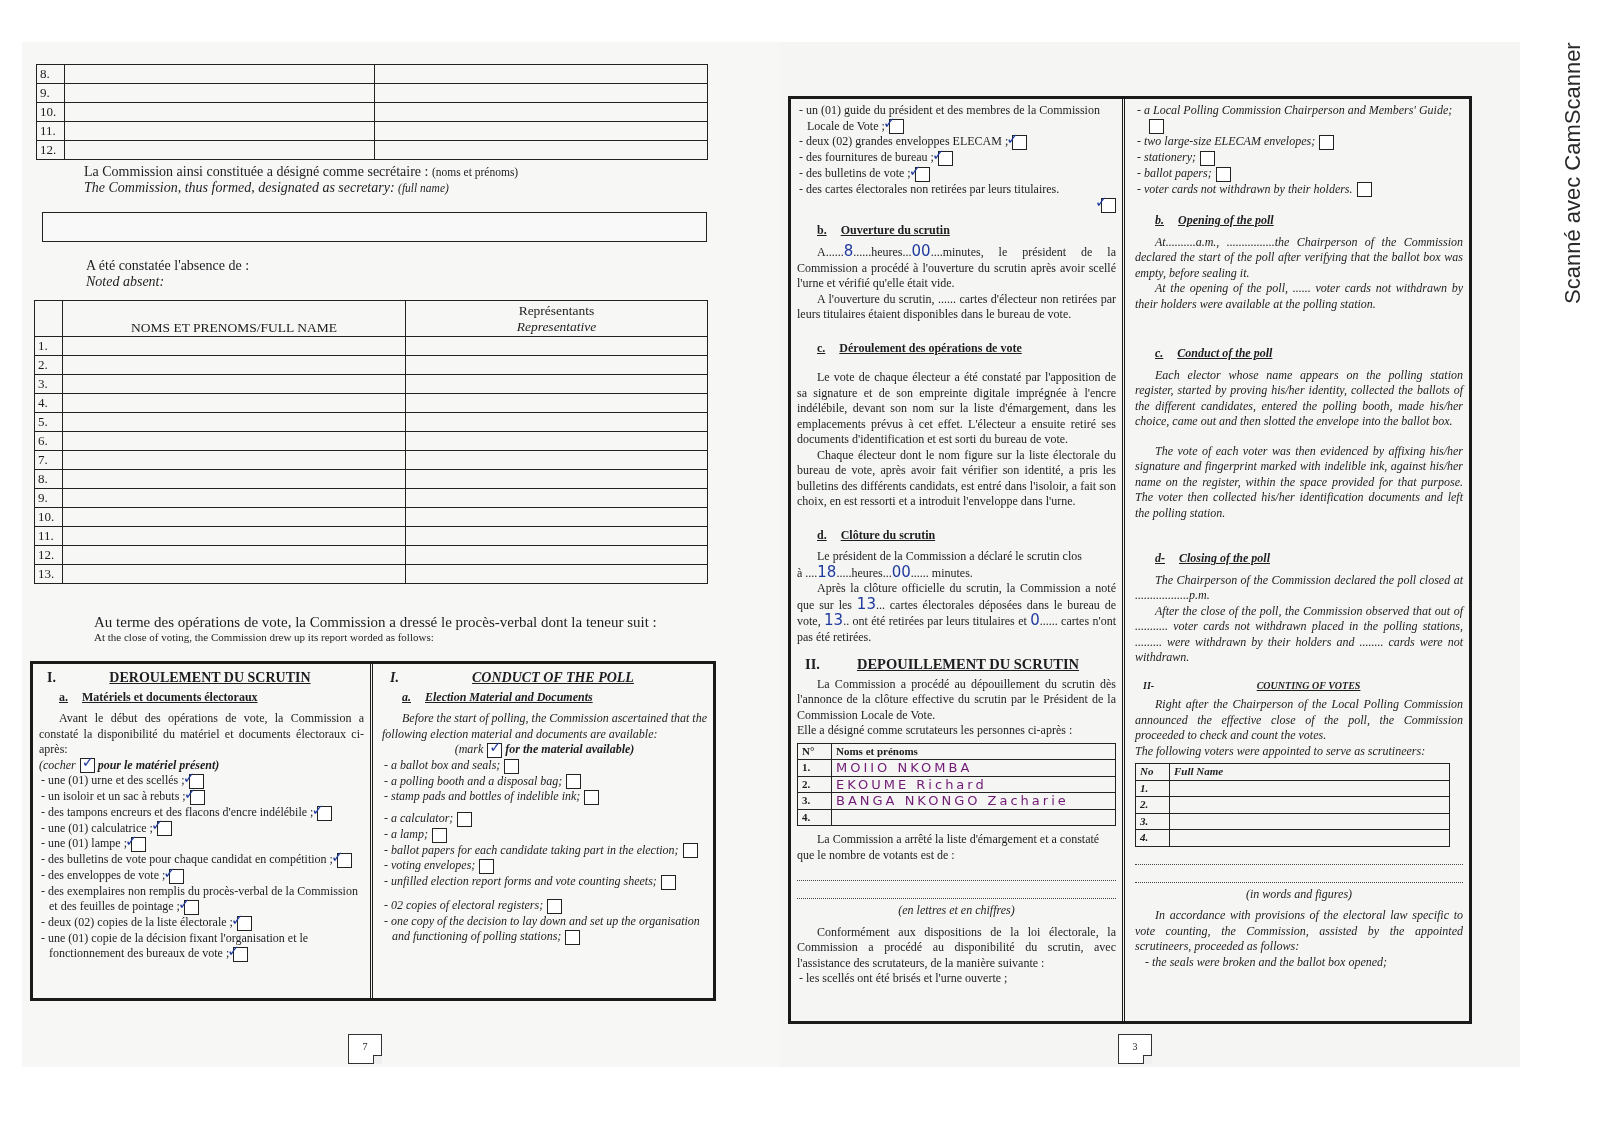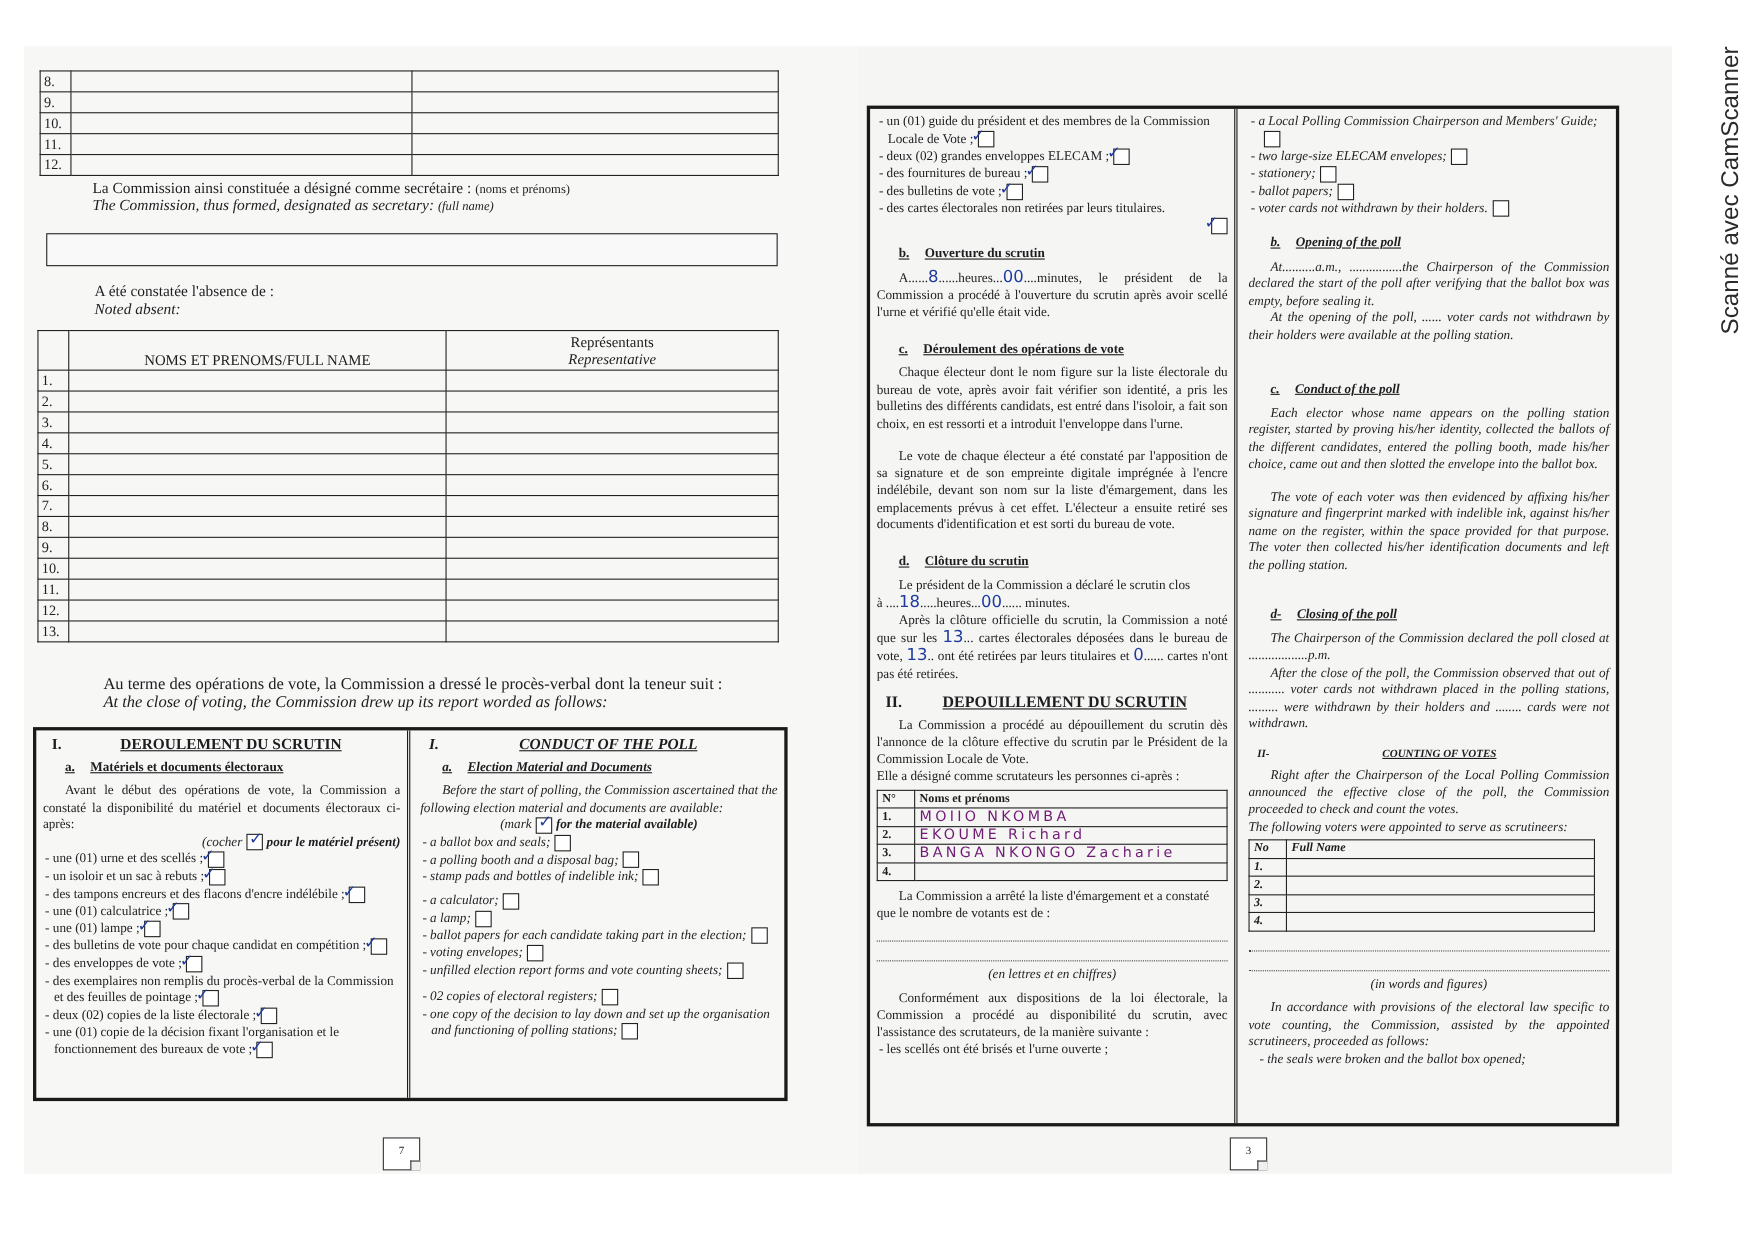--- a/index.html
+++ b/index.html
@@ -191,29 +191,29 @@
   <tr>
         <td>13.</td>
         <td></td>
         <td></td>
       </tr>
 </tbody>
   </table>
 
 <div class="abs-block" style="left:94px; top:614px;">
   <div style="font-size:15px;">Au terme des opérations de vote, la Commission a dressé le procès-verbal dont la teneur suit :</div>
-  <div style="font-size:15px; font-style:italic;">At the close of voting, the Commission drew up its report worded as follows:</div>
+  <div style="font-size:11px; ">At the close of voting, the Commission drew up its report worded as follows:</div>
 </div>
 
 <div class="section-frame" style="left:30px; top:661px; width:686px; height:340px;">
   <div class="col divider" style="left:0; width:340px;">
     <div class="h-main"><span class="roman">I.</span><span>DEROULEMENT DU SCRUTIN</span></div>
     <div class="h-sub" style="margin-top:2px;"><span class="letter">a.</span><span>Matériels et documents électoraux</span></div>
     <div class="justify indent">Avant le début des opérations de vote, la Commission a constaté la disponibilité du matériel et documents électoraux ci-après:</div>
-    <div style="text-align:right; font-style:italic;"><span>(cocher</span><span class="cb checked"></span> <b>pour le matériel présent)</b></div>
+    <div style="text-align:left; font-style:italic;"><span>(cocher</span><span class="cb checked"></span> <b>pour le matériel présent)</b></div>
     <div class="item"><span>- une (01) urne et des scellés ;</span><span class="cb checked"></span></div>
     <div class="item"><span>- un isoloir et un sac à rebuts ;</span><span class="cb checked"></span></div>
     <div class="item"><span>- des tampons encreurs et des flacons d'encre indélébile ;</span><span class="cb checked"></span></div>
     <div class="item"><span>- une (01) calculatrice ;</span><span class="cb checked"></span></div>
     <div class="item"><span>- une (01) lampe ;</span><span class="cb checked"></span></div>
     <div class="item"><span>- des bulletins de vote pour chaque candidat en compétition ;</span><span class="cb checked"></span></div>
     <div class="item"><span>- des enveloppes de vote ;</span><span class="cb checked"></span></div>
     <div class="item"><span>- des exemplaires non remplis du procès-verbal de la Commission et des feuilles de pointage ;</span><span class="cb checked"></span></div>
     <div class="item"><span>- deux (02) copies de la liste électorale ;</span><span class="cb checked"></span></div>
     <div class="item"><span>- une (01) copie de la décision fixant l'organisation et le fonctionnement des bureaux de vote ;</span><span class="cb checked"></span></div>
@@ -244,24 +244,25 @@
 
   <div class="col divider" style="left:0; width:334px;">
     <div class="item"><span>- un (01) guide du président et des membres de la Commission Locale de Vote ;</span><span class="cb checked"></span></div>
     <div class="item"><span>- deux (02) grandes enveloppes ELECAM ;</span><span class="cb checked"></span></div>
     <div class="item"><span>- des fournitures de bureau ;</span><span class="cb checked"></span></div>
     <div class="item"><span>- des bulletins de vote ;</span><span class="cb checked"></span></div>
     <div class="item"><span>- des cartes électorales non retirées par leurs titulaires.</span><div style="text-align:right;"><span class="cb checked"></span></div></div>
 
     <div class="h-sub"><span class="letter">b.</span><span>Ouverture du scrutin</span></div>
     <div class="justify indent"><span>A......</span><span class="hand">8</span><span>......heures...</span><span class="hand">00</span><span>....minutes, le président de la Commission a procédé à l'ouverture du scrutin après avoir scellé l'urne et vérifié qu'elle était vide.</span></div>
+    <div class="justify indent">A l'ouverture du scrutin, ...... cartes d'électeur non retirées par leurs titulaires étaient disponibles dans le bureau de vote.</div>
 
     <div class="h-sub" style="margin-top:18px;"><span class="letter">c.</span><span>Déroulement des opérations de vote</span></div>
+    <div class="justify indent" style="margin-top:14px;">Le vote de chaque électeur a été constaté par l'apposition de sa signature et de son empreinte digitale imprégnée à l'encre indélébile, devant son nom sur la liste d'émargement, dans les emplacements prévus à cet effet. L'électeur a ensuite retiré ses documents d'identification et est sorti du bureau de vote.</div>
     <div class="justify indent">Chaque électeur dont le nom figure sur la liste électorale du bureau de vote, après avoir fait vérifier son identité, a pris les bulletins des différents candidats, est entré dans l'isoloir, a fait son choix, en est ressorti et a introduit l'enveloppe dans l'urne.</div>
-    <div class="justify indent" style="margin-top:14px;">Le vote de chaque électeur a été constaté par l'apposition de sa signature et de son empreinte digitale imprégnée à l'encre indélébile, devant son nom sur la liste d'émargement, dans les emplacements prévus à cet effet. L'électeur a ensuite retiré ses documents d'identification et est sorti du bureau de vote.</div>
 
     <div class="h-sub" style="margin-top:18px;"><span class="letter">d.</span><span>Clôture du scrutin</span></div>
     <div class="indent">Le président de la Commission a déclaré le scrutin clos</div>
     <div><span>à ....</span><span class="hand">18</span><span>.....heures...</span><span class="hand">00</span><span>...... minutes.</span></div>
     <div class="justify indent"><span>Après la clôture officielle du scrutin, la Commission a noté que sur les</span> <span class="hand">13</span><span>... cartes électorales déposées dans le bureau de vote,</span> <span class="hand">13</span><span>.. ont été retirées par leurs titulaires et</span> <span class="hand">0</span><span>...... cartes n'ont pas été retirées.</span></div>
 
     <div class="h-main" style="margin-top:12px; font-size:14.5px;"><span class="roman">II.</span><span>DEPOUILLEMENT DU SCRUTIN</span></div>
     <div class="justify indent">La Commission a procédé au dépouillement du scrutin dès l'annonce de la clôture effective du scrutin par le Président de la Commission Locale de Vote.</div>
     <div>Elle a désigné comme scrutateurs les personnes ci-après :</div>
     <table class="scrut-table">

